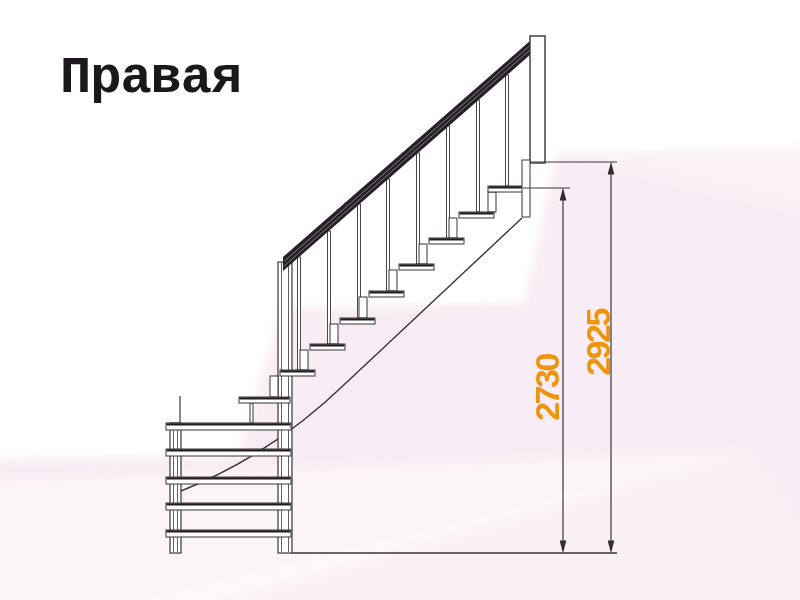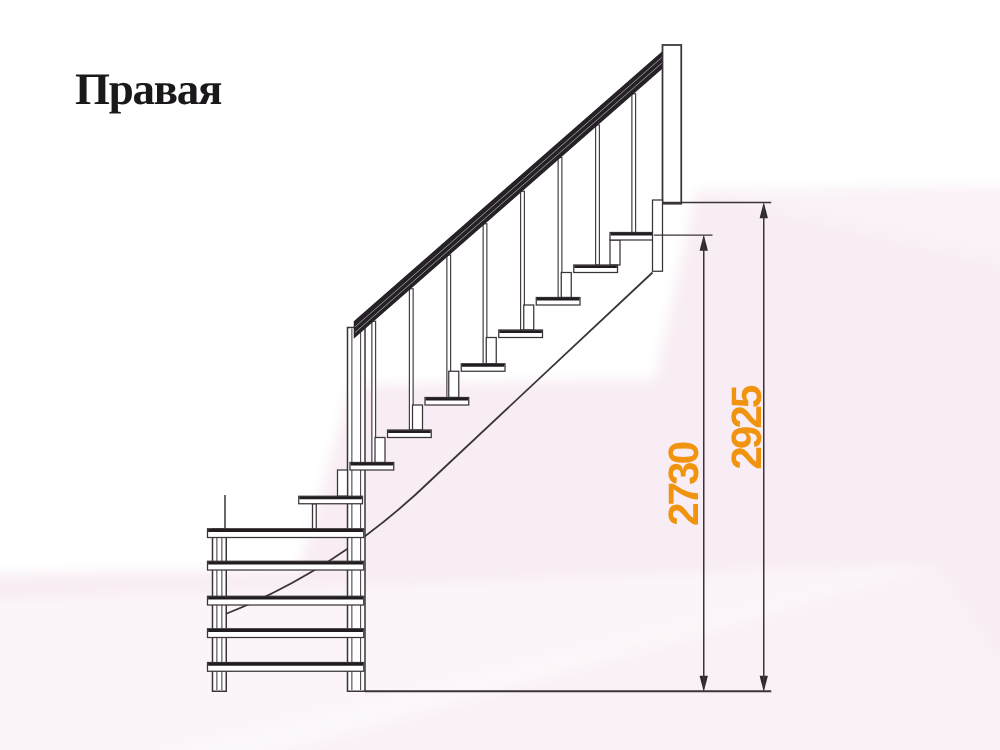--- a/index.html
+++ b/index.html
@@ -1,21 +1,21 @@
 <!DOCTYPE html>
 <html><head>
 <meta charset="utf-8">
 <style>
   html,body{margin:0;padding:0;background:#e9e2e7;}
   .stage{position:relative;width:800px;height:600px;overflow:hidden;background:#f8edf4;
          font-family:"Liberation Sans", sans-serif;}
   .stage svg{position:absolute;left:0;top:0;display:block;}
-  .title{position:absolute;left:60px;top:53px;font-size:36px;font-weight:bold;
+  .title{position:absolute;left:60px;top:53px;font-size:52px;font-weight:bold;
          color:#1b181b;letter-spacing:-1px;line-height:1.0;
-         font-family:Liberation Serif, serif;text-align:center;}
+         font-family:Liberation Mono, monospace;text-align:center;}
   svg text{font-family:"Liberation Sans", sans-serif;}
 </style>
 </head>
 <body>
 
 <div class="stage">
   <svg id="diagram" width="800" height="600" viewBox="0 0 800 600">
     <defs>
       <filter id="soft" x="-20%" y="-20%" width="140%" height="140%">
         <feGaussianBlur stdDeviation="4.5"></feGaussianBlur>

